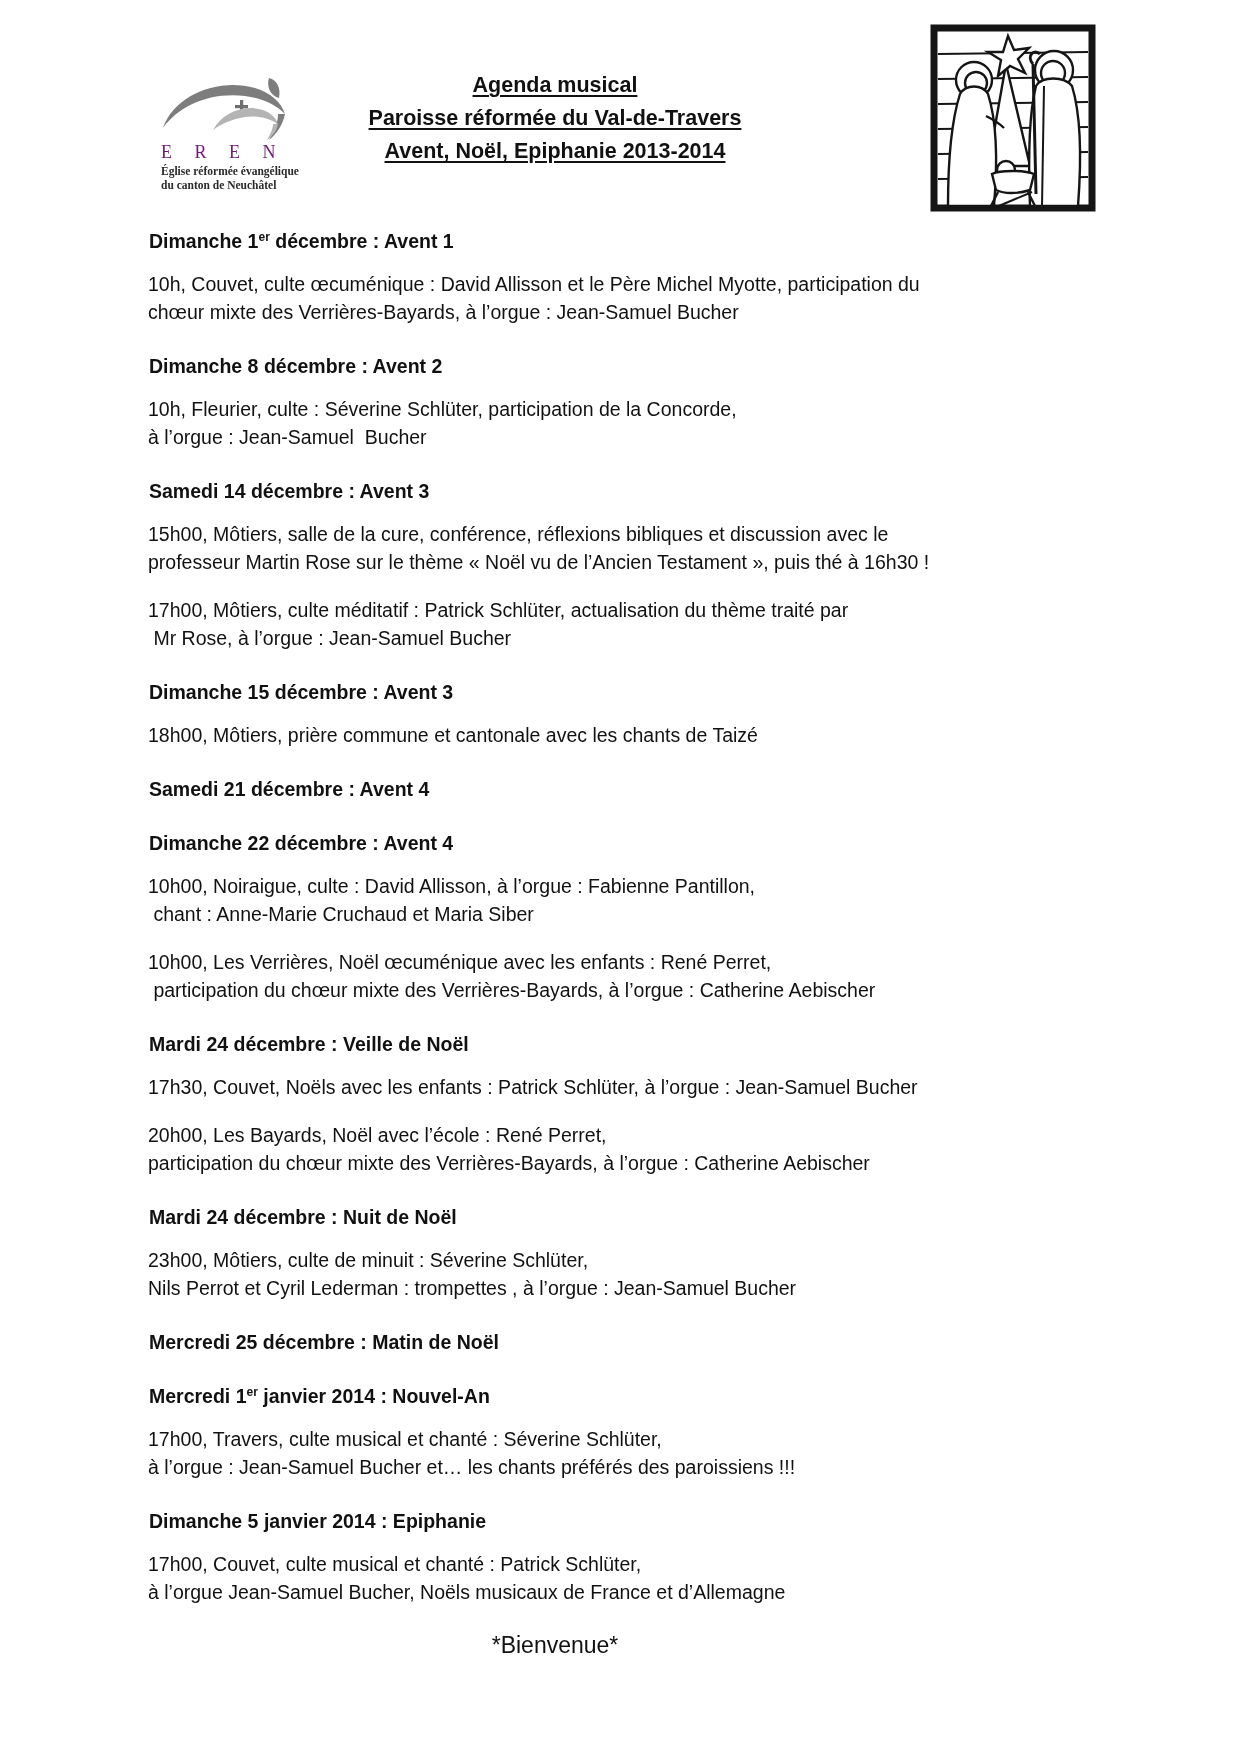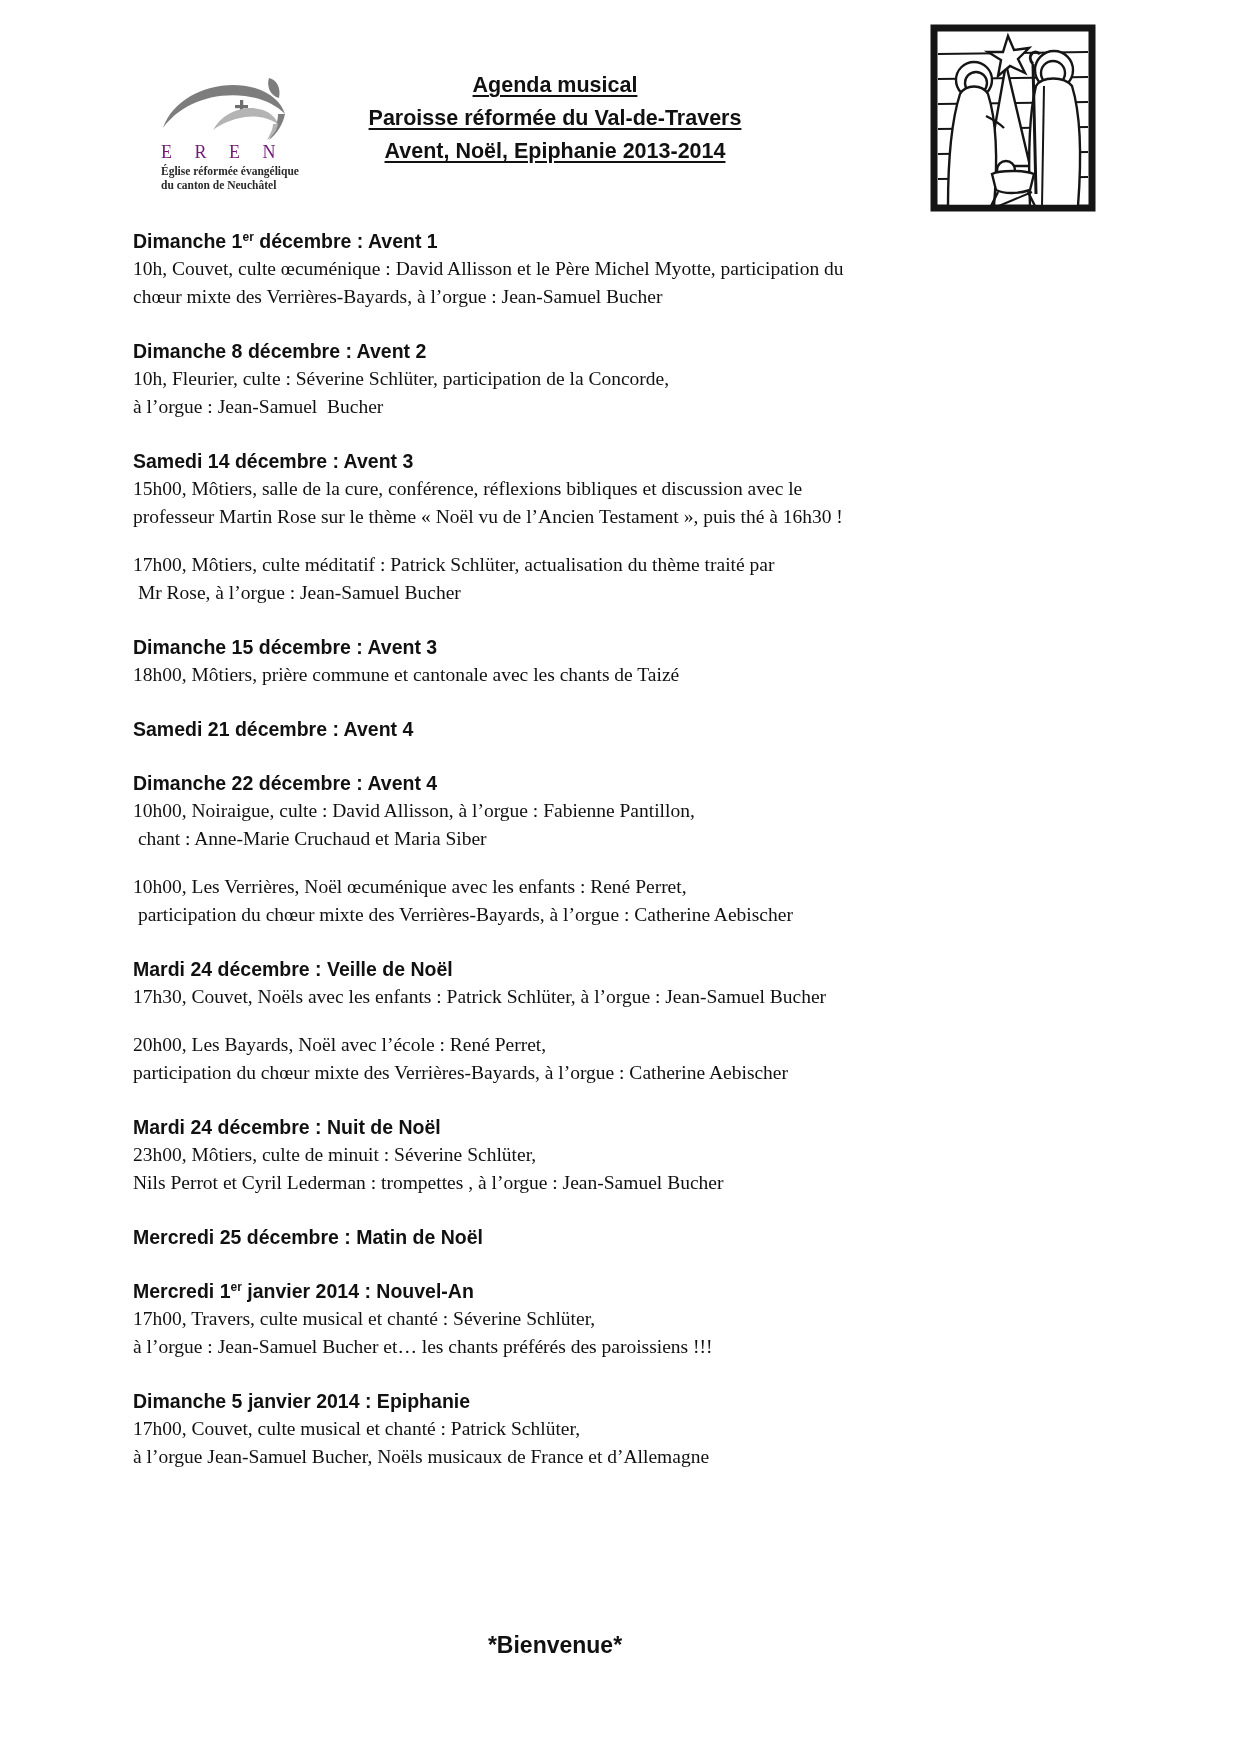--- a/index.html
+++ b/index.html
@@ -43,34 +43,34 @@
   .nativity {
     position:absolute; left:930px; top:24px; width:166px; height:188px;
   }
 
   
   .content {
     position:absolute; left:133px; top:227px; width:985px;
     font-size:19.5px; line-height:28px;
   }
   .event h2 {
-    margin:26px 0 0 0;
+    margin:26px 0 0 16px;
     font-size:19.5px; line-height:28px; font-weight:bold;
   }
   .event:first-child h2 { margin-top:0; }
   .event h2 sup { font-size:12px; line-height:0; vertical-align:super; }
   .event p {
-    margin:0; white-space:pre-wrap;font-family:Liberation Serif, serif;
+    margin:15px; white-space:pre-wrap;
   }
   .event p + p { margin-top:20px; }
 
   .footer {
     position:absolute; left:150px; top:1630px; width:810px;
     text-align:center;
-    font-size:23px; font-weight:bold; line-height:30px;
+    font-size:23px; font-weight:normal; line-height:30px;
   }
 </style>
 </head>
 <body>
 
 <div class="page">
 
   <div class="logo">
     <svg width="150" height="64" viewBox="0 0 150 64" aria-hidden="true">
 

